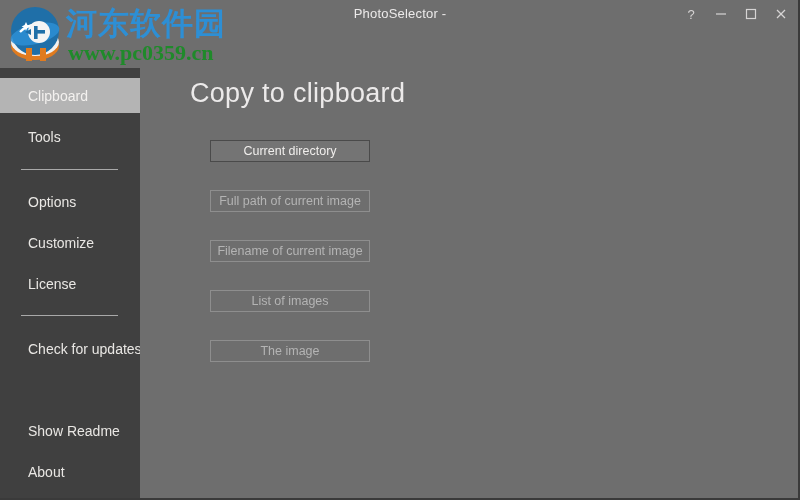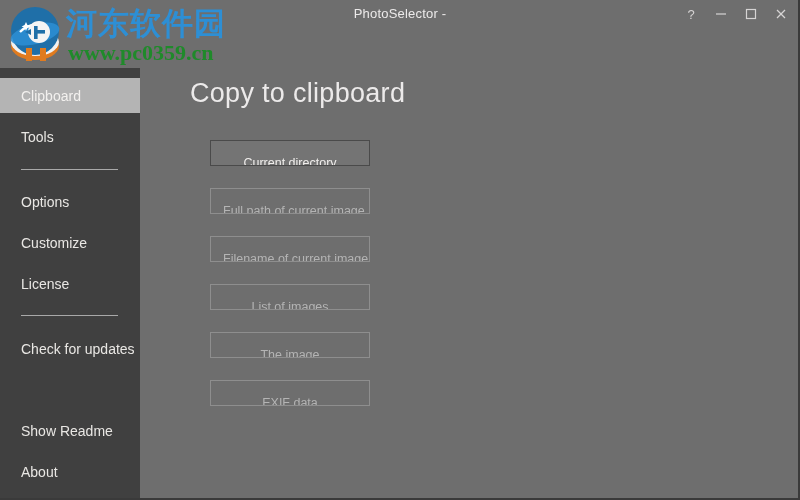--- a/index.html
+++ b/index.html
@@ -112,21 +112,21 @@
   }
   .side-item {
     position: absolute;
     left: 0;
     width: 140px;
     height: 35px;
     display: flex;
     align-items: center;
     font-size: 14px;
     color: #e9e7e4;
-    padding-left: 21px;
+    padding-left: 28px;
     box-sizing: border-box;
     user-select: none;
     white-space: nowrap;
   }
   .side-item.selected {
     background: #b4b4b4;
     color: #f3f1ef;
   }
   .side-sep {
     position: absolute;
@@ -156,30 +156,30 @@
   }
   .btn-stack {
     position: absolute;
     left: 70px;
     top: 112px;
   }
   .act-btn {
     display: block;
     width: 160px;
     height: 22px;
-    margin-bottom: 22px;
+    margin-bottom: 28px;
     background: #6e6e6e;
     border: 1px solid #8e8e8e;
     color: #b4b4b4;
     font-size: 12.5px;
     font-family: "Liberation Sans", sans-serif;
     text-align: center;
     line-height: 20px;
     box-sizing: border-box;
-    padding: 12px;
+    padding: 0;
     user-select: none;
     white-space: nowrap;
     overflow: hidden;
   }
   .act-btn.enabled {
     border: 1px solid #4a4a4a;
     color: #f0eeec;
     background: #747474;
   }
 </style>
@@ -243,21 +243,20 @@
   </div>
 
   <div class="content">
     <div class="page-title">Copy to clipboard</div>
     <div class="btn-stack">
       <button class="act-btn enabled">Current directory</button>
       <button class="act-btn" disabled="">Full path of current image</button>
       <button class="act-btn" disabled="">Filename of current image</button>
       <button class="act-btn" disabled="">List of images</button>
       <button class="act-btn" disabled="">The image</button>
-      <button class="act-btn" disabled="">EXIF data</button>
     </div>
   </div>
 
   <div class="watermark">
     <svg class="wm-logo" viewBox="0 0 58 60">
       <ellipse cx="29" cy="42" rx="24" ry="14" fill="#e07b1f"></ellipse>
       <ellipse cx="29" cy="38" rx="24" ry="14" fill="#f2f2f2"></ellipse>
       <circle cx="29" cy="27" r="24" fill="#1f6fa8"></circle>
       <ellipse cx="29" cy="30" rx="25" ry="10" fill="#2d8fd5" opacity="0.85" transform="rotate(-14 29 30)"></ellipse>
       <path d="M14 28 q12 -12 28 -4" stroke="#ffffff" stroke-width="2.4" fill="none"></path>

